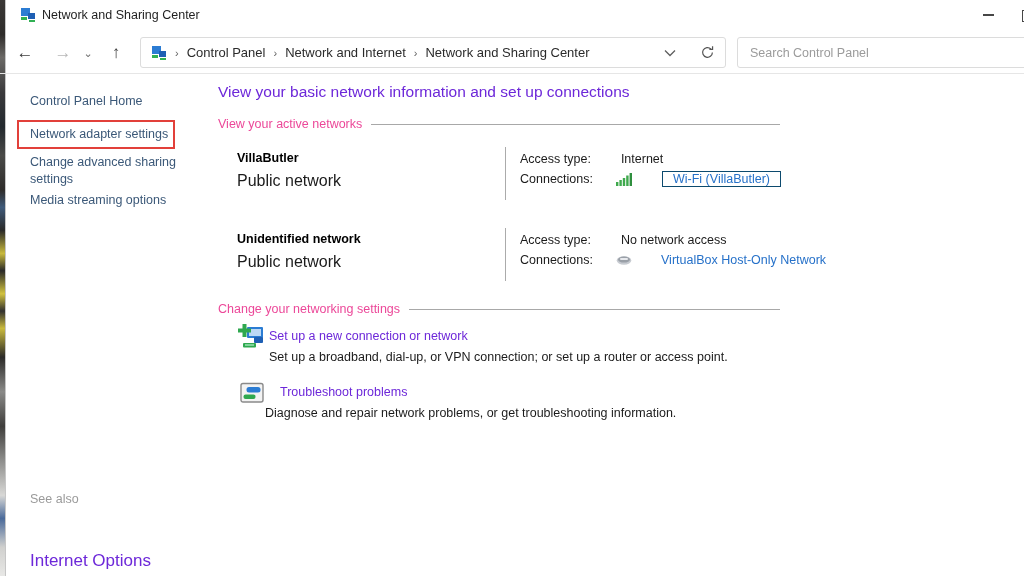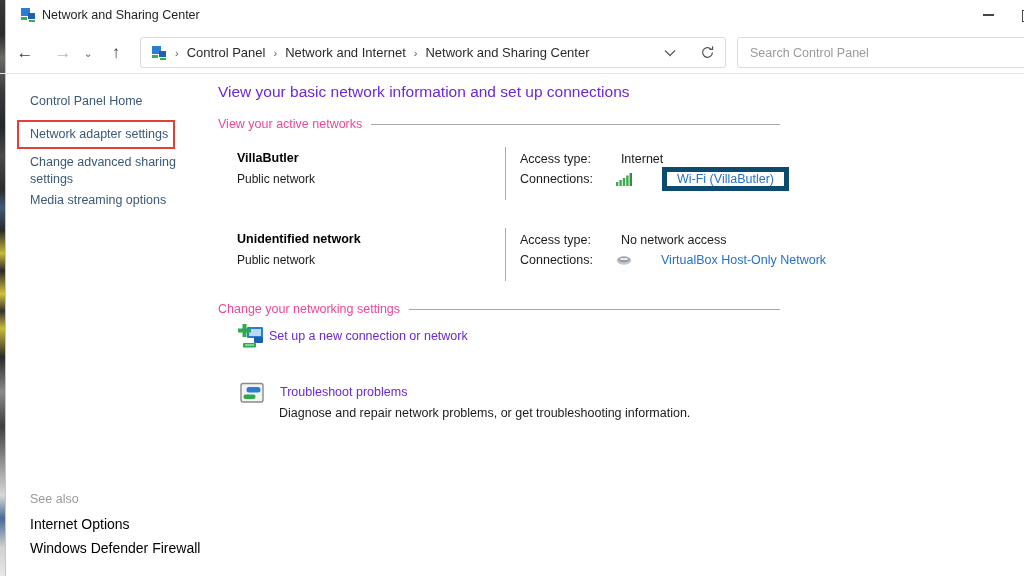--- a/index.html
+++ b/index.html
@@ -36,53 +36,53 @@
   #addr-spacer{flex:1;}
   #addr-chevron{color:#5f5f5f;margin-right:24px;}
   #searchbox{left:737px;top:37px;width:300px;height:31px;border:1px solid #dcdcdc;border-radius:3px;box-sizing:border-box;}
   #searchbox input{width:100%;height:100%;border:0;outline:none;padding:0 12px;font-size:12.5px;
                    font-family:"Liberation Sans",sans-serif;color:#333;background:transparent;}
   #searchbox input::placeholder{color:#9b9b9b;}
   #toolbar-divider{left:0;top:73px;width:1024px;height:1px;background:#e6e6e6;}
 
   
   .side-link{font-size:12.5px;color:#3b5878;}
-  .side-link-dark{font-size:14px;color:#000000;}
+  .side-link-dark{font-size:17px;color:#6d28d9;margin-top:35px;}
   #annotation-box{left:17px;top:120px;width:158px;height:29px;border:2px solid #e2403a;box-sizing:border-box;}
   #see-also-header{left:30px;top:492px;font-size:12.5px;color:#9a9a9a;}
 
   
   #main-title{left:218px;top:83px;font-size:15.5px;color:#6d28d9;}
   .section-header{left:218px;width:562px;display:flex;align-items:center;font-size:12.5px;color:#ec4899;}
   .section-header .rule{flex:1;height:1px;background:#a8a8a8;margin-left:9px;}
   #active-header{top:117px;}
   #settings-header{top:302px;}
 
   .net-row{left:237px;width:543px;height:50px;}
   #net-row-0{top:149px;}
   #net-row-1{top:230px;}
   .net-name{position:absolute;left:0;top:2px;font-size:12.5px;font-weight:bold;color:#000;}
-  .net-type{position:absolute;left:0;top:23px;font-size:12px;}
+  .net-type{position:absolute;left:0;top:23px;font-size:16px;}
   .net-vline{position:absolute;left:268px;top:-2px;width:1px;height:53px;background:#ababab;}
   .net-right{position:absolute;left:283px;top:0;width:260px;}
   .info-line{display:flex;align-items:center;height:20px;font-size:12.5px;gap:24px;}
   .info-label{min-width:64px;padding-right:6px;white-space:nowrap;}
   .conn-icon{margin:0 5px 0 2px;display:inline-flex;}
   .link{color:#2671c9;text-decoration:none;white-space:nowrap;font-size:12.5px;}
-  .wifi-link{border:5px solid #0c4a6e;padding:0 10px;}
+  .wifi-link{border:1px solid #0c4a6e;padding:0 10px;}
 
   .task-icon{width:26px;height:26px;}
   #task-icon-0{left:238px;top:324px;}
   #task-icon-1{left:240px;top:381px;width:24px;height:24px;}
   .task-link{font-size:12.5px;color:#6d28d9;}
   .task-desc{font-size:12.5px;color:#1b1b1b;}
   #task-link-0{left:269px;top:329px;}
   #task-desc-0{left:269px;top:350px;}
   #task-link-1{left:280px;top:385px;}
-  #task-desc-1{left:279px;top:406px;}
+  #task-desc-1{left:265px;top:406px;}
 </style>
 </head>
 <body>
 
 <div id="screen">
 
   <div class="abs" id="desktop-strip"></div>
   <div class="abs" id="top-edge"></div>
   <div class="abs" id="win-left-border"></div>
 
@@ -206,20 +206,21 @@
   <svg class="abs task-icon" id="task-icon-0" viewBox="0 0 26 26">
     <rect x="9" y="3" width="16" height="11" rx="1" fill="#2b7cd3"></rect>
     <rect x="11" y="5" width="12" height="7" fill="#bcd8f5"></rect>
     <rect x="16" y="13" width="9" height="6" rx="1" fill="#1e5fb4"></rect>
     <rect x="4.5" y="0" width="4" height="13" fill="#2fa84f"></rect>
     <rect x="0" y="4.5" width="13" height="4" fill="#2fa84f"></rect>
     <rect x="5" y="19" width="13" height="4.5" rx="1" fill="#2fa84f"></rect>
     <rect x="7" y="20" width="9" height="2" fill="#7fd49a"></rect>
   </svg>
   <div class="abs task-link" id="task-link-0">Set up a new connection or network</div>
+  <div class="abs task-desc" id="task-desc-0">Set up a broadband, dial-up, or VPN connection; or set up a router or access point.</div>
 
   <svg class="abs task-icon" id="task-icon-1" viewBox="0 0 24 24">
     <rect x="1" y="2.5" width="22" height="18.5" rx="2" fill="#f3f3f3" stroke="#8a8a8a" stroke-width="1.4"></rect>
     <rect x="6.5" y="6" width="14" height="5.5" rx="2.5" fill="#2b7cd3"></rect>
     <rect x="3.5" y="13.5" width="12" height="4.5" rx="2" fill="#2fa84f"></rect>
   </svg>
   <div class="abs task-link" id="task-link-1">Troubleshoot problems</div>
   <div class="abs task-desc" id="task-desc-1">Diagnose and repair network problems, or get troubleshooting information.</div>
 
 </div>

